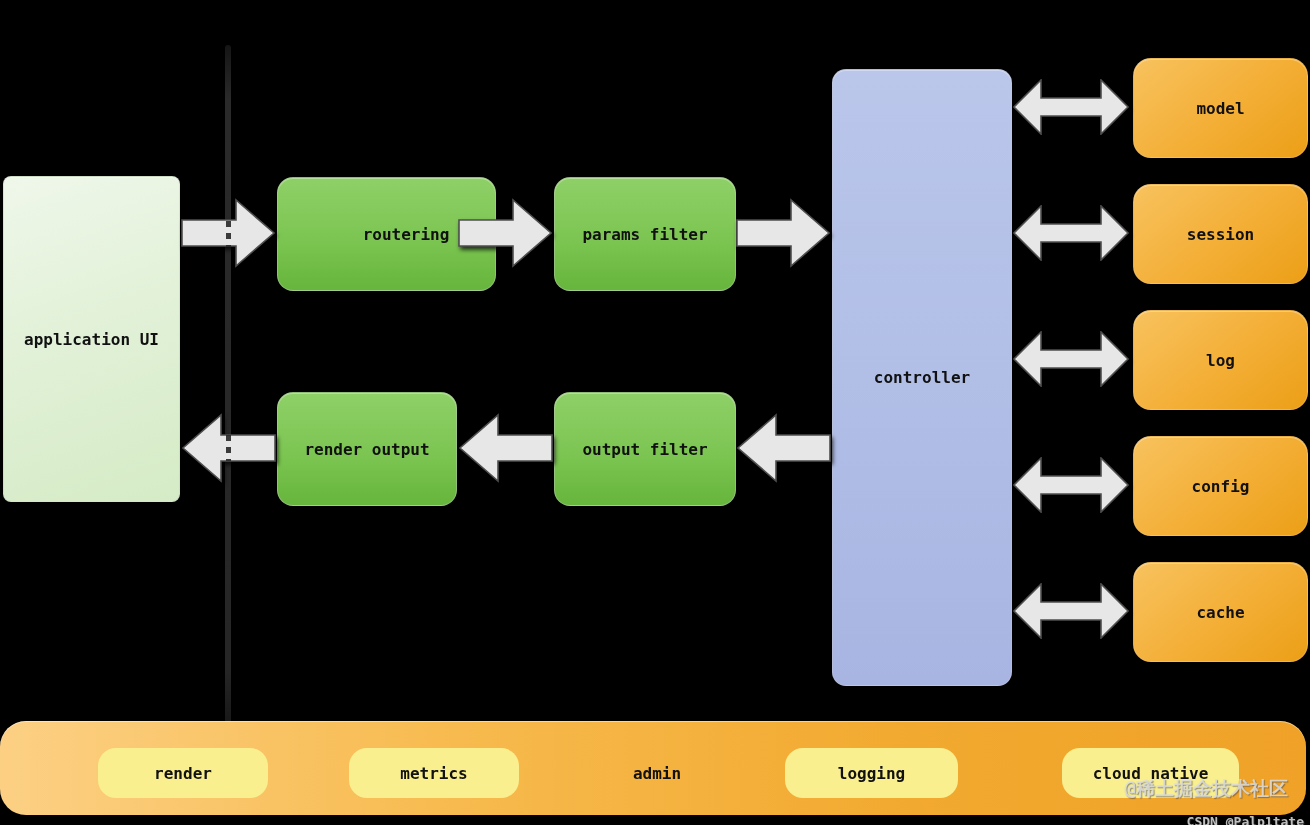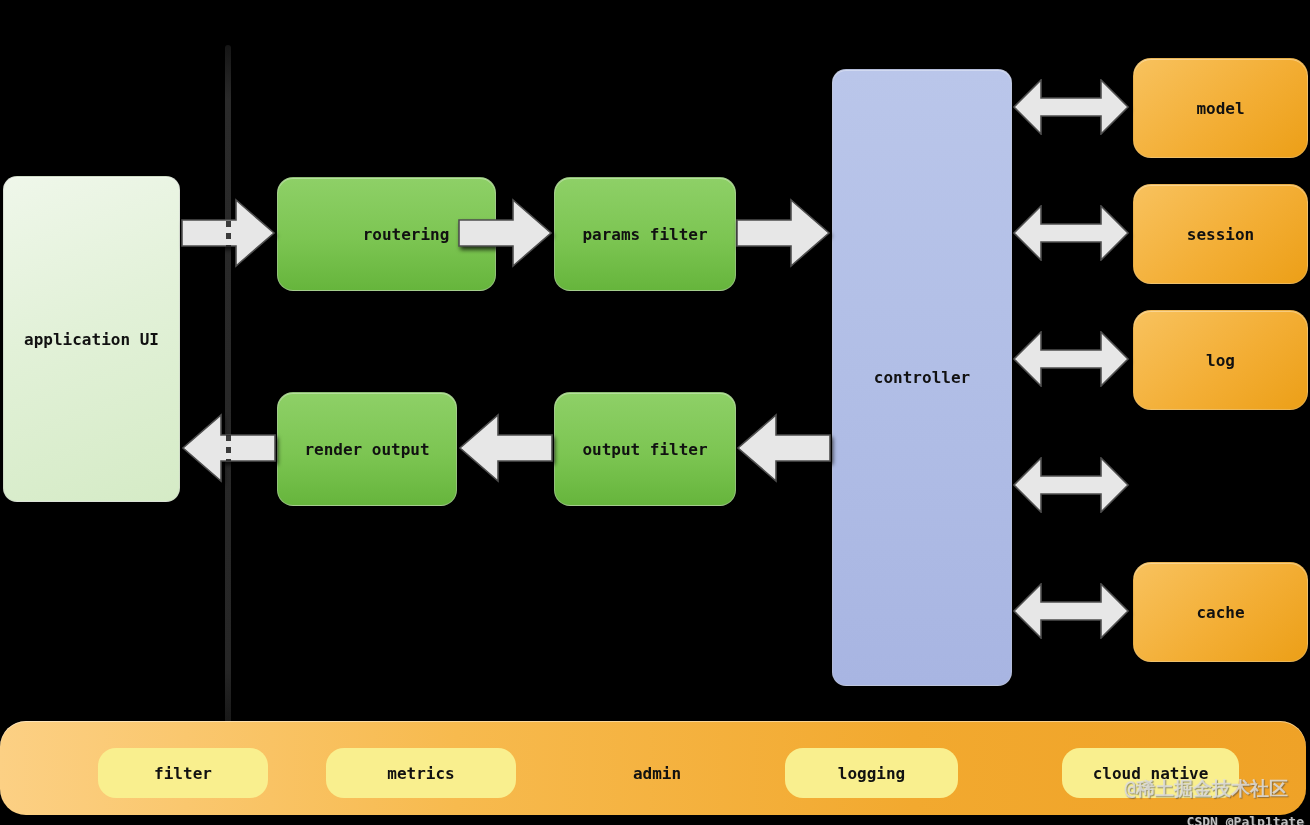--- a/index.html
+++ b/index.html
@@ -23,21 +23,21 @@
     background:repeating-linear-gradient(180deg,rgba(40,40,40,.9) 0 6px,rgba(0,0,0,0) 6px 12px);
   }
   #dash-top{top:221px;height:26px;}
   #dash-bottom{top:435px;height:26px;}
   
   .node{
     position:absolute;display:flex;align-items:center;justify-content:center;
     z-index:2;box-shadow:inset 0 1px 0 rgba(255,255,255,.35);
   }
   #app-ui{
-    left:3px;top:176px;width:175px;height:324px;border-radius:14px;
+    left:3px;top:176px;width:175px;height:324px;border-radius:8px;
     background:linear-gradient(160deg,#eff7ea 0%,#e2f1d8 45%,#d5ebc6 100%);
     border:1px solid rgba(190,190,190,.35);
   }
   .green{
     background:linear-gradient(180deg,#8ed067 0%,#7cc552 55%,#66b53c 100%);
     border-radius:16px;border:1px solid rgba(200,200,200,.4);
   }
   #routering{left:277px;top:177px;width:178px;height:112px;padding-left:39px;}
   #params-filter{left:554px;top:177px;width:180px;height:112px;}
   #render-output{left:277px;top:392px;width:178px;height:112px;}
@@ -71,21 +71,21 @@
     position:absolute;left:0;top:721px;width:1306px;height:94px;border-radius:26px;
     background:linear-gradient(90deg,#fcd084 0%,#f7ba4e 35%,#f2a92f 70%,#efa227 100%);
     box-shadow:inset 0 1px 0 rgba(255,255,255,.45);
     z-index:2;
   }
   .pill{
     position:absolute;top:748px;height:50px;border-radius:18px;background:#f9ef8e;
     display:flex;align-items:center;justify-content:center;z-index:3;
   }
   #pill-tracing{left:98px;width:170px;}
-  #pill-metrics{left:326px;width:190px;}
+  #pill-metrics{left:349px;width:170px;}
   #bar-admin{
     position:absolute;left:600px;top:748px;width:114px;height:50px;
     display:flex;align-items:center;justify-content:center;z-index:3;
   }
   #pill-logging{left:785px;width:173px;}
   #pill-cloud{left:1062px;width:177px;}
   
   #watermark{
     position:absolute;top:779px;right:6px;text-align:right;z-index:7;
     color:rgba(222,222,222,.85);font-weight:700;line-height:1.0;
@@ -125,20 +125,23 @@
 
   <div class="node service" id="svc-model">
     <span class="label">model</span>
   </div>
   <div class="node service" id="svc-session">
     <span class="label">session</span>
   </div>
   <div class="node service" id="svc-log">
     <span class="label">log</span>
   </div>
+  <div class="node service" id="svc-config">
+    <span class="label">config</span>
+  </div>
   <div class="node service" id="svc-cache">
     <span class="label">cache</span>
   </div>
 
   <svg class="arrow ar" id="ar1" viewBox="0 0 95 72">
     <polygon points="1,23 55,23 55,3 93,36 55,69 55,49 1,49"></polygon>
   </svg>
   <svg class="arrow ar" id="ar2" viewBox="0 0 95 72">
     <polygon points="1,23 55,23 55,3 93,36 55,69 55,49 1,49"></polygon>
   </svg>
@@ -170,21 +173,21 @@
   </svg>
   <svg class="arrow ad" id="ad5" viewBox="0 0 118 56">
     <polygon points="29,1 2,28 29,55 29,37 89,37 89,55 116,28 89,1 89,19 29,19"></polygon>
   </svg>
 
   <div class="line-dash" id="dash-top"></div>
   <div class="line-dash" id="dash-bottom"></div>
 
   <div id="platform-bar"></div>
   <div class="pill" id="pill-tracing">
-    <span class="label">filter</span>
+    <span class="label">render</span>
   </div>
   <div class="pill" id="pill-metrics">
     <span class="label">metrics</span>
   </div>
   <div id="bar-admin">
     <span class="label">admin</span>
   </div>
   <div class="pill" id="pill-logging">
     <span class="label">logging</span>
   </div>

